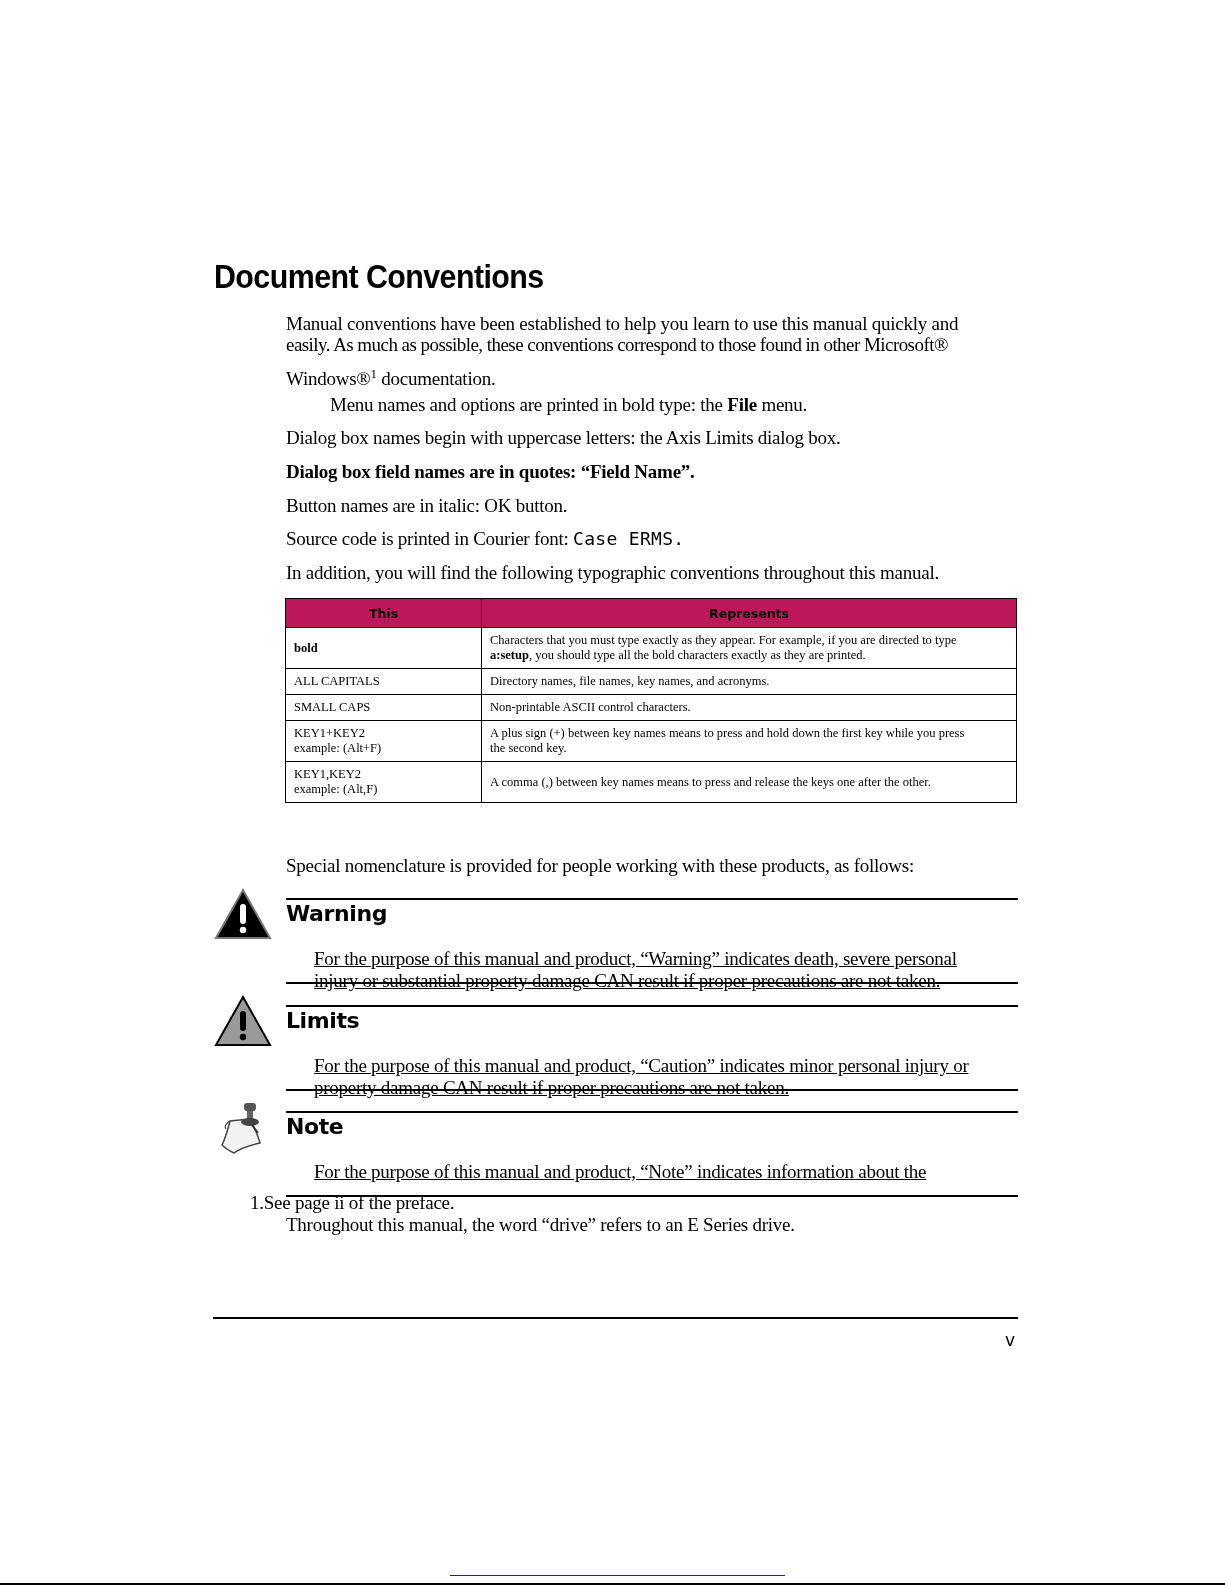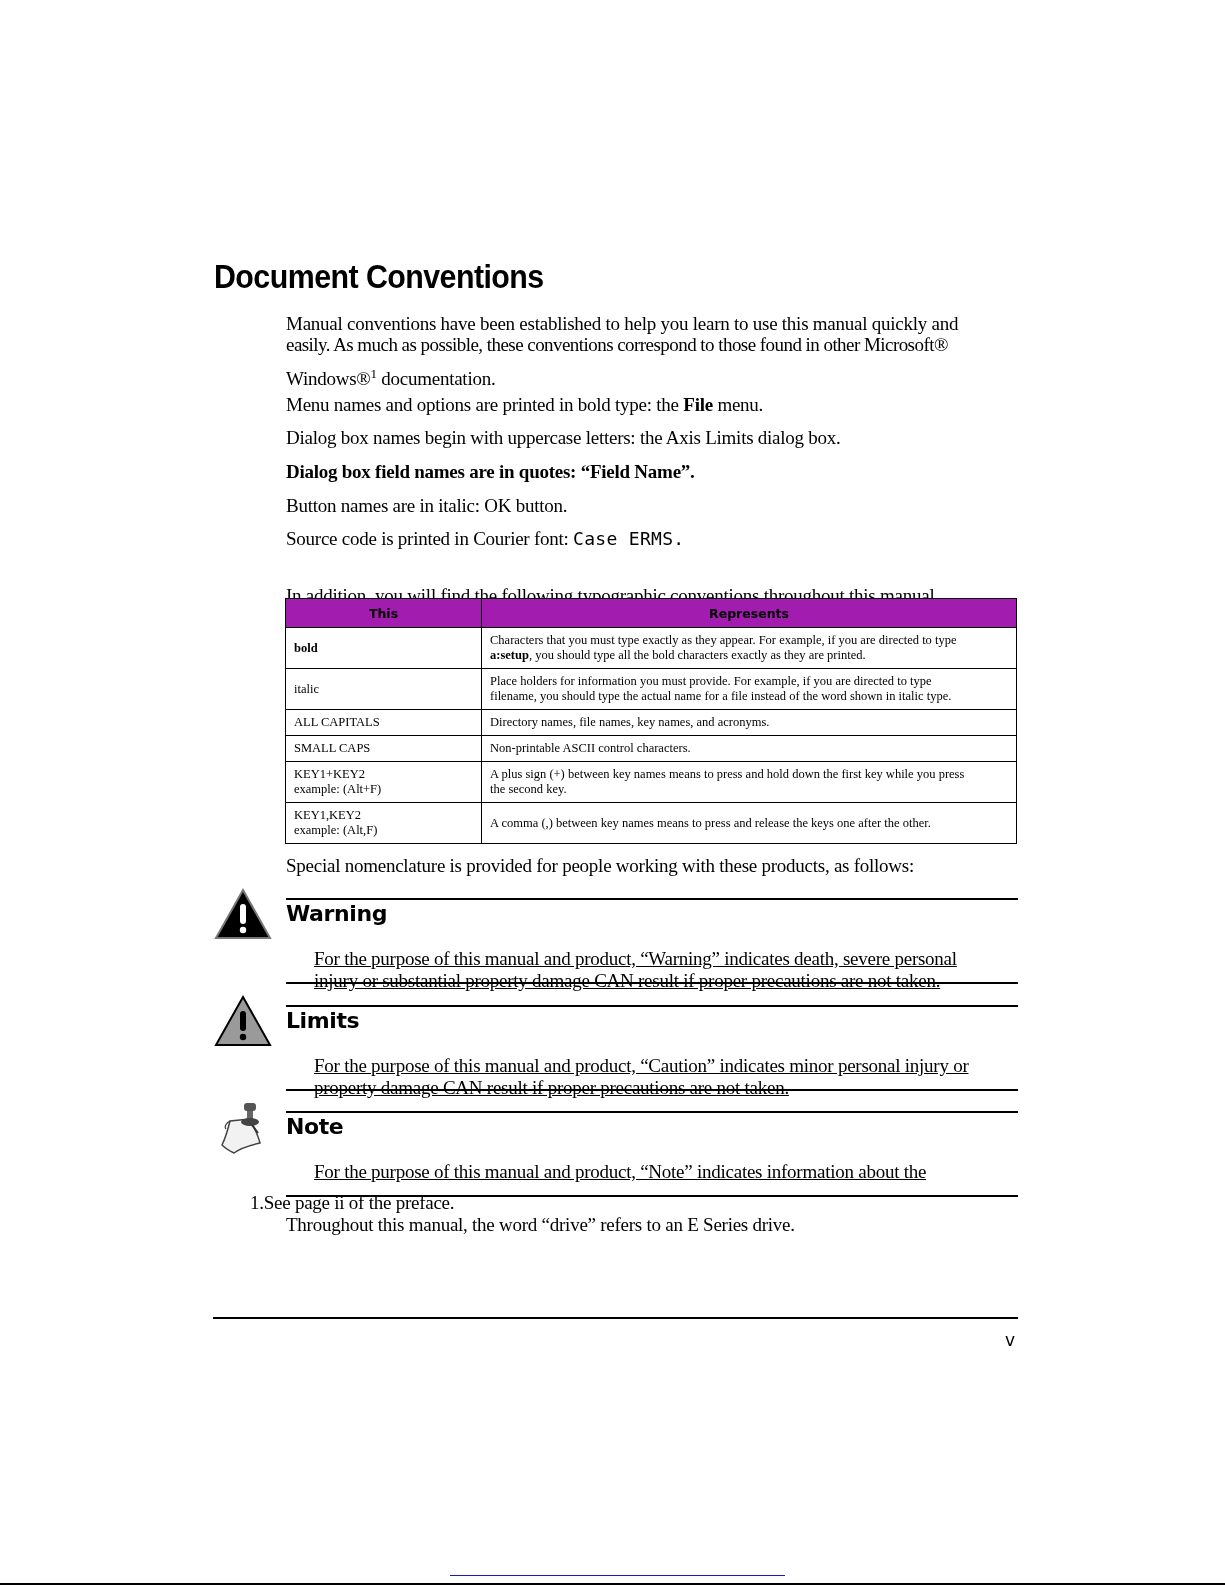--- a/index.html
+++ b/index.html
@@ -54,21 +54,21 @@
       font-size: 12.5px;
       line-height: 15px;
     }
     .conv-table th, .conv-table td {
       border: 1px solid #000;
       padding: 0 8px;
       vertical-align: middle;
       text-align: left;
     }
     .conv-table th {
-      background: #a21caf;
+      background: #be185d;
       font-family: "DejaVu Sans", "Liberation Sans", sans-serif;
       font-size: 12.5px;
       font-weight: bold;
       text-align: center;
       height: 28px;
     }
     .conv-table td.col-this { width: 179px; }
     .conv-table tr.row-2l td { height: 40px; }
     .conv-table tr.row-1l td { height: 25px; }
 
@@ -145,42 +145,38 @@
   </style>
 </head>
 <body>
 
 <h1 class="page-title">Document Conventions</h1>
 
 <div class="para" style="top:313px;">Manual conventions have been established to help you learn to use this manual quickly and</div>
 <div class="para" style="top:334px; letter-spacing:-0.55px;">easily. As much as possible, these conventions correspond to those found in other Microsoft®</div>
 <div class="para" style="top:360px;margin-top:8px;"><span>Windows®</span><sup>1</sup><span> documentation.</span></div>
 
-<div class="para" style="top:394px;"><span>Menu names and options are printed in bold type: the </span><b>File</b><span> menu.</span></div>
+<div class="para" style="top:394px;margin-left:44px;"><span>Menu names and options are printed in bold type: the </span><b>File</b><span> menu.</span></div>
 <div class="para" style="top:427px;">Dialog box names begin with uppercase letters: the Axis Limits dialog box.</div>
 <div class="para" style="top:461px;font-weight:bold;">Dialog box field names are in quotes: “Field Name”.</div>
 <div class="para" style="top:495px;">Button names are in italic: OK button.</div>
 <div class="para" style="top:528px;"><span>Source code is printed in Courier font: </span><span class="mono">Case ERMS.</span></div>
-<div class="para" style="top:562px;margin-top:23px;">In addition, you will find the following typographic conventions throughout this manual.</div>
+<div class="para" style="top:562px;">In addition, you will find the following typographic conventions throughout this manual.</div>
 
 <table class="conv-table">
   <thead>
     <tr>
       <th>This</th>
       <th>Represents</th>
     </tr>
   </thead>
   <tbody>
     <tr class="row-2l">
       <td class="col-this"><b>bold</b></td>
       <td><span>Characters that you must type exactly as they appear. For example, if you are directed to type</span><br><b>a:setup</b><span>, you should type all the bold characters exactly as they are printed.</span></td>
-    </tr>
-    <tr class="row-2l">
-      <td class="col-this">italic</td>
-      <td><span>Place holders for information you must provide. For example, if you are directed to type</span><br><span>filename, you should type the actual name for a file instead of the word shown in italic type.</span></td>
     </tr>
     <tr class="row-1l">
       <td class="col-this">ALL CAPITALS</td>
       <td>Directory names, file names, key names, and acronyms.</td>
     </tr>
     <tr class="row-1l">
       <td class="col-this">SMALL CAPS</td>
       <td>Non-printable ASCII control characters.</td>
     </tr>
     <tr class="row-2l">

